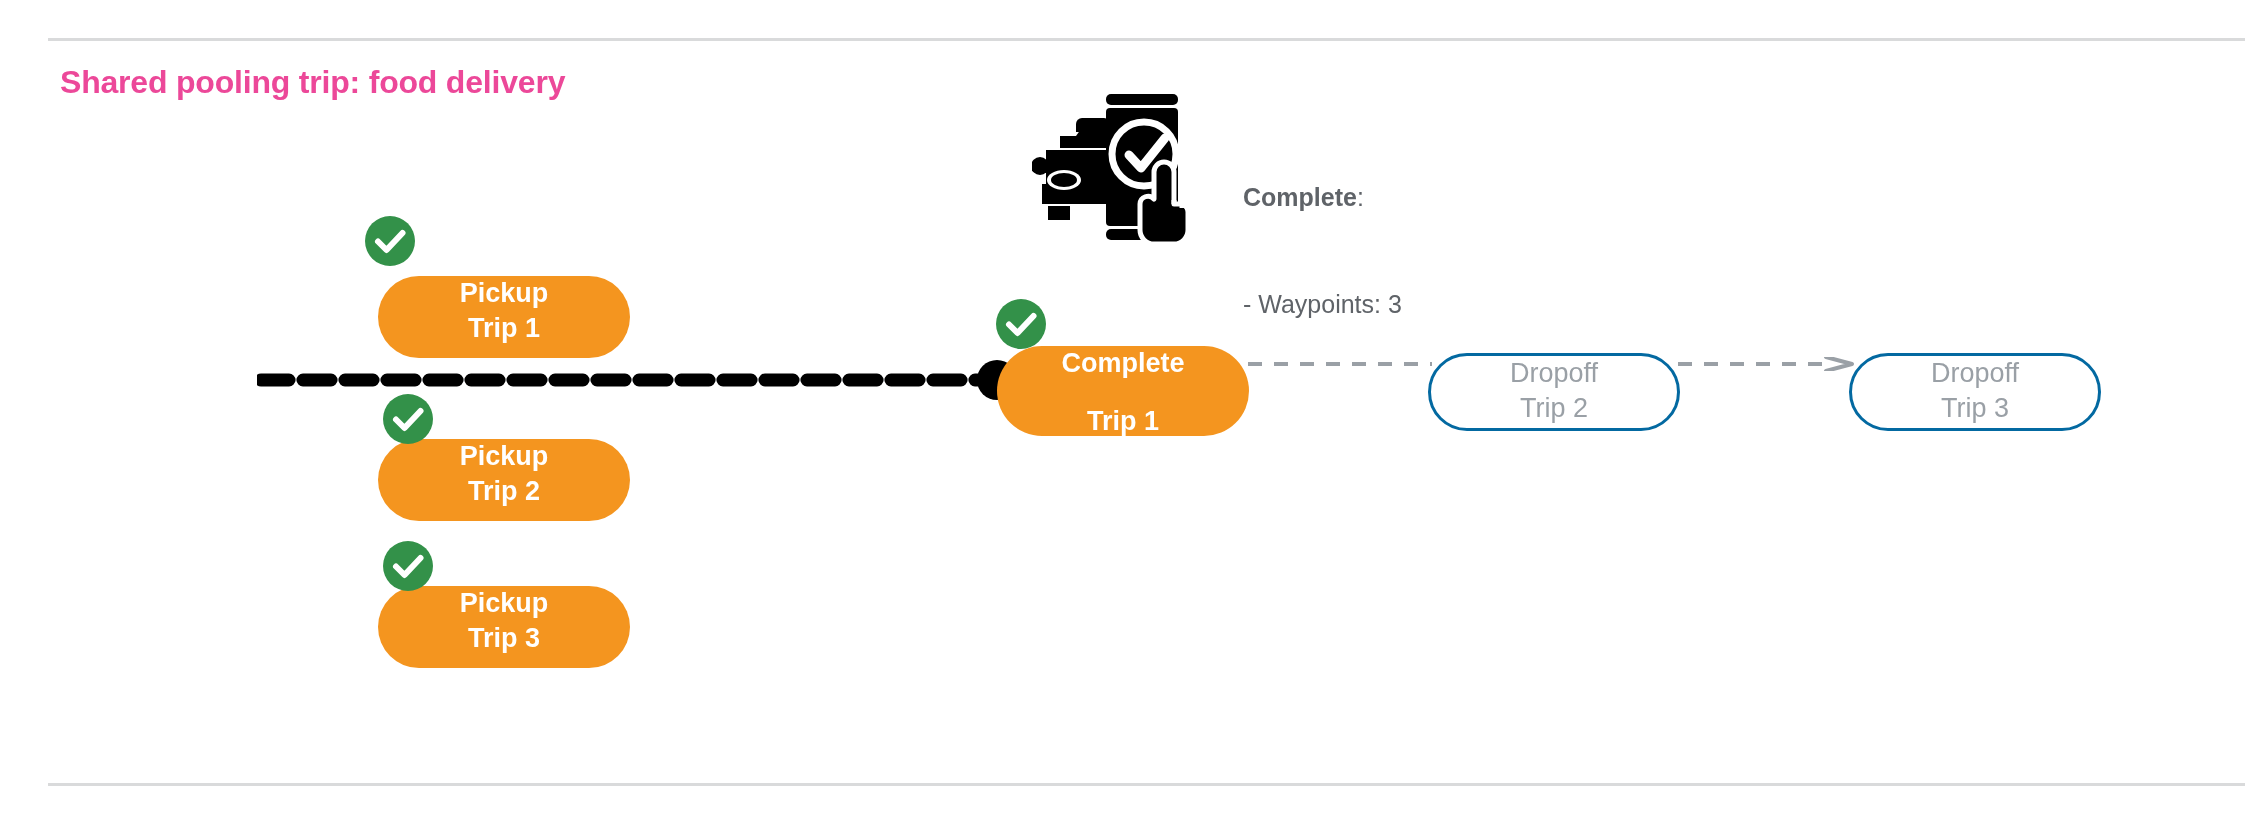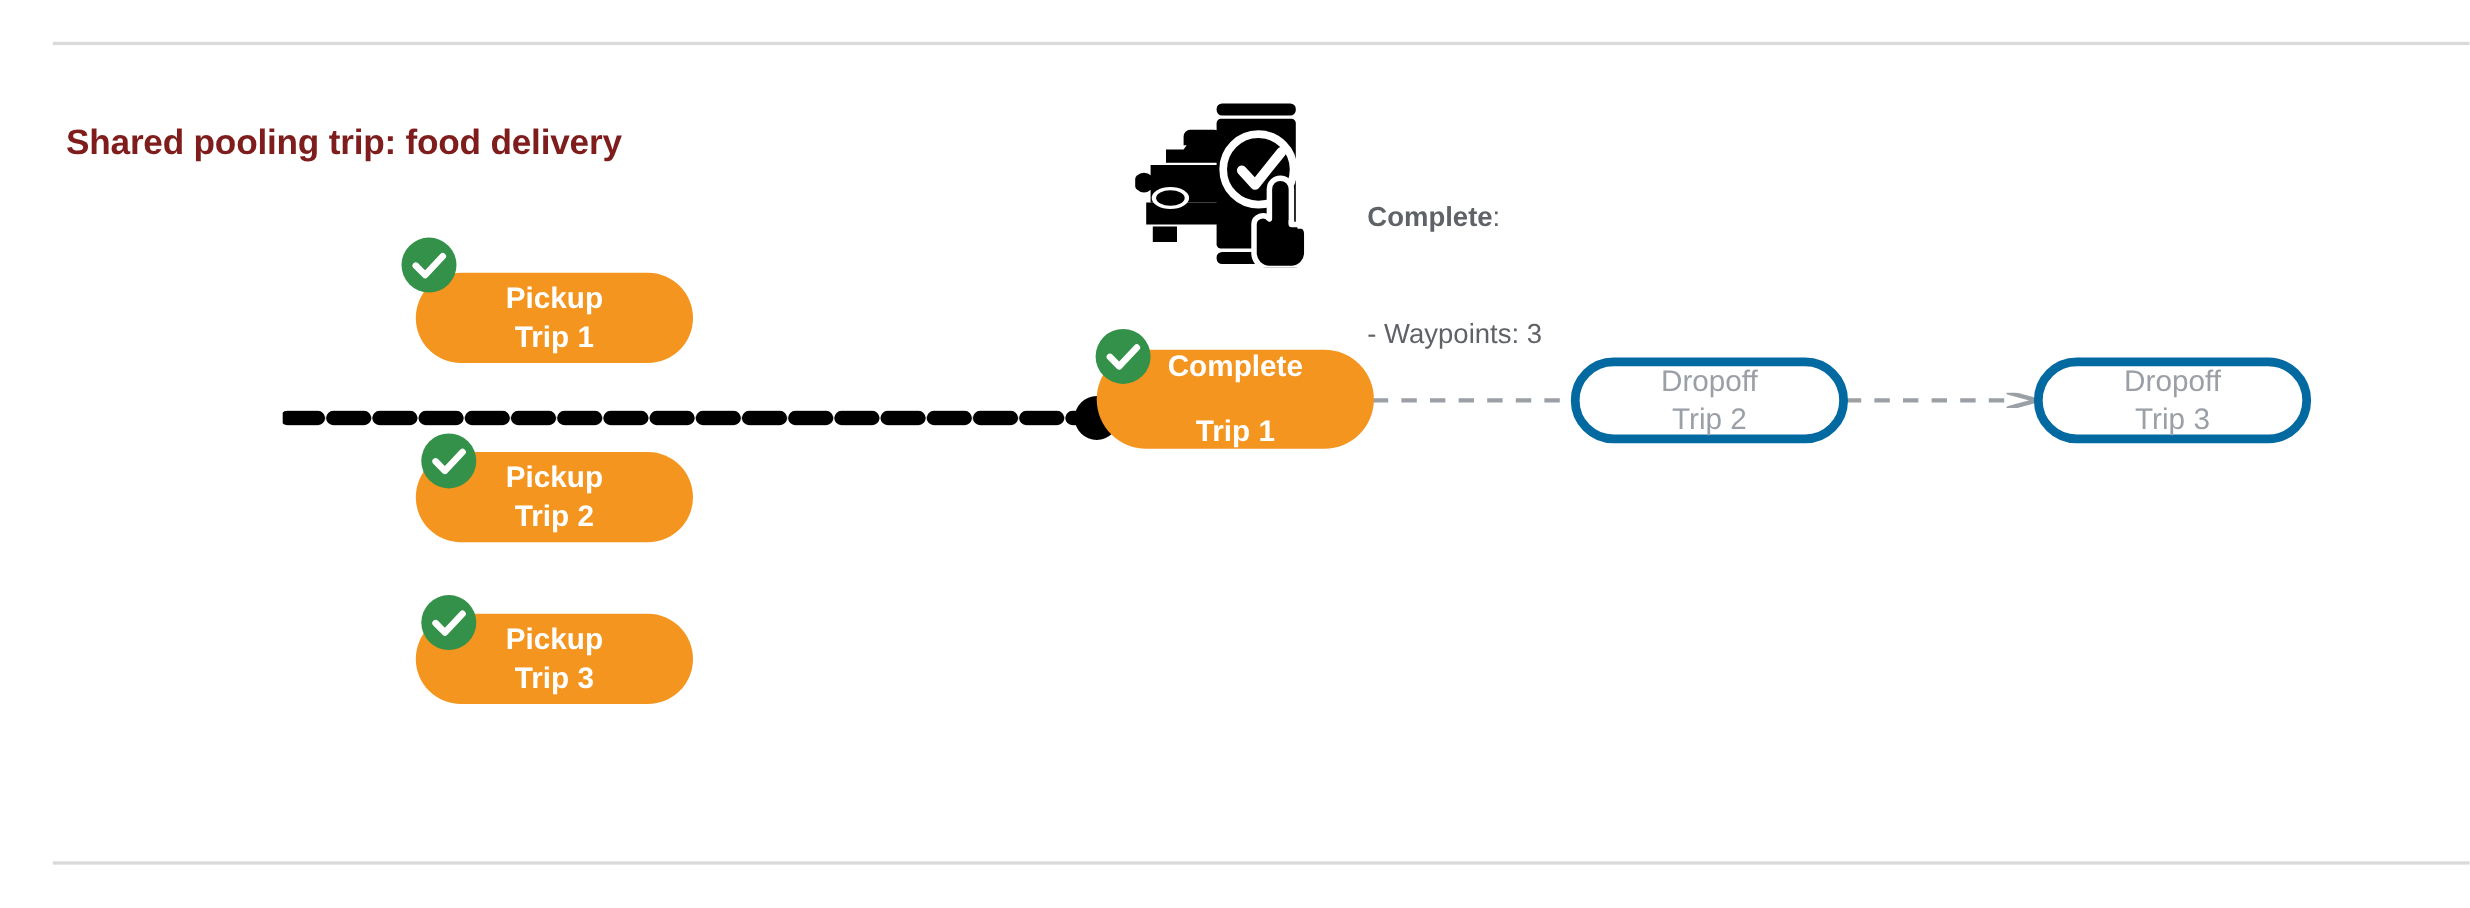--- a/index.html
+++ b/index.html
@@ -31,24 +31,23 @@
   .rule.top    { top: 38px; }
   .rule.bottom { top: 783px; }
 
   
   .page-title {
     position: absolute;
     left: 60px;
     top: 64px;
     font-size: 32px;
     font-weight: bold;
-    color: #7f1d1d;
+    color: #ec4899;
     letter-spacing: -0.2px;
     white-space: nowrap;
-    margin-top: 47px;
   }
 
   
   .accept-node {
     position: absolute;
     left: 158px;
     top: 330px;
     width: 100px;
     text-align: center;
   }
@@ -90,31 +89,32 @@
     background: #000000;
   }
 
   
   .pill {
     position: absolute;
     border-radius: 999px;
     display: flex;
     flex-direction: column;
     align-items: center;
-    justify-content: center;
+    justify-content: flex-start;
     box-sizing: border-box;
+    margin-top: 28px;
   }
   .pill.filled {
     background: #F4951F;
     color: #ffffff;
     font-weight: bold;
   }
   .pill.outlined {
     background: #ffffff;
-    border: 8px solid #0369a1;
+    border: 3px solid #0369a1;
     color: #9aa0a6;
     font-weight: normal;
   }
   .pill .pl-line {
     font-size: 27px;
     line-height: 1.30;
     white-space: nowrap;
   }
 
   .pill-pickup-1 { left: 378px;  top: 248px; width: 252px; height: 82px; }

